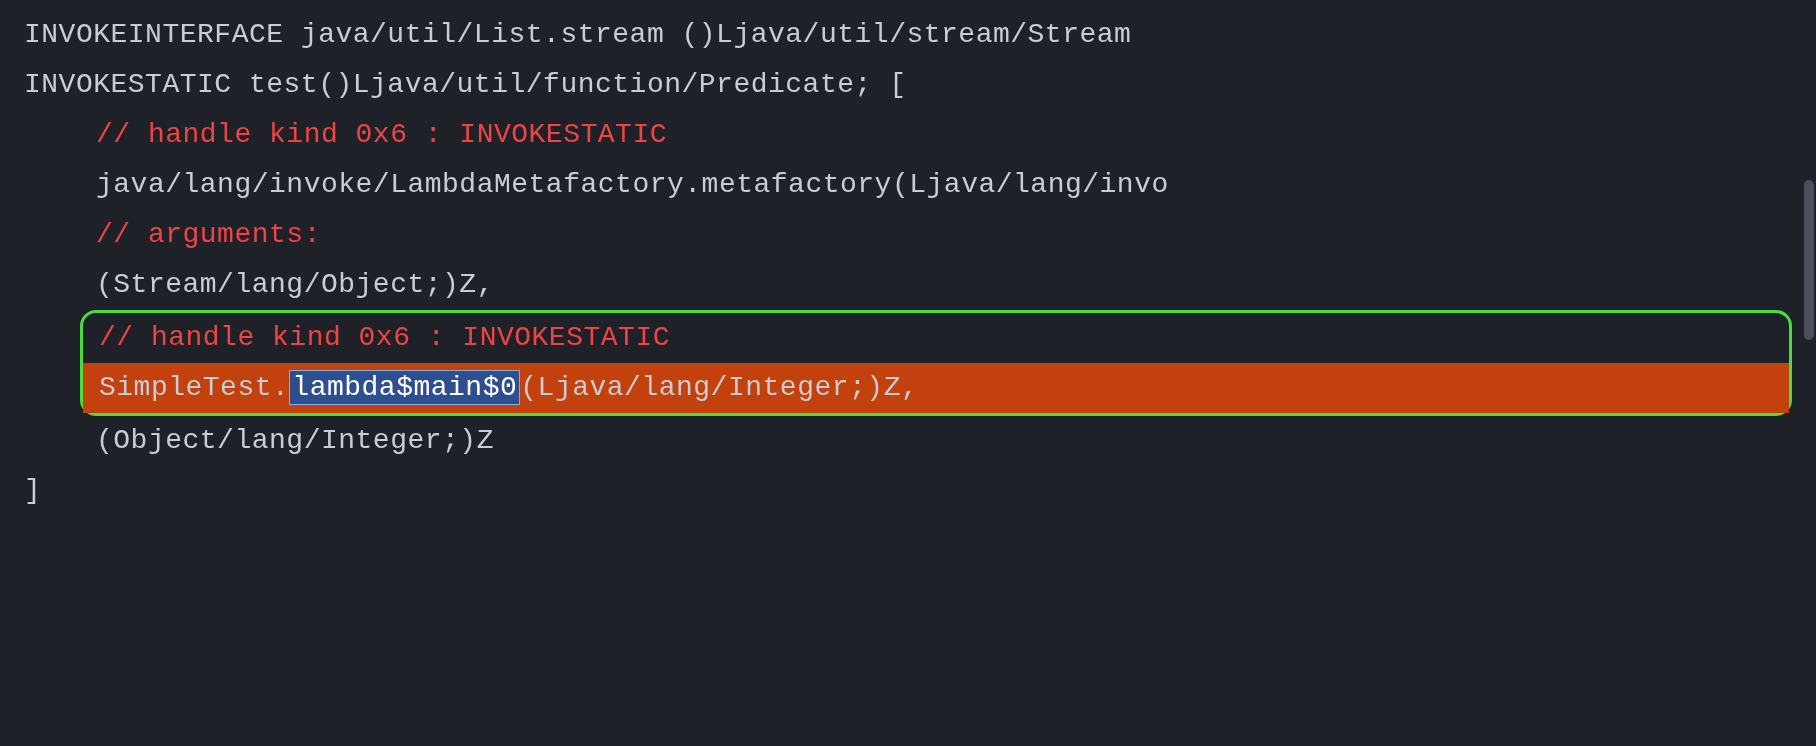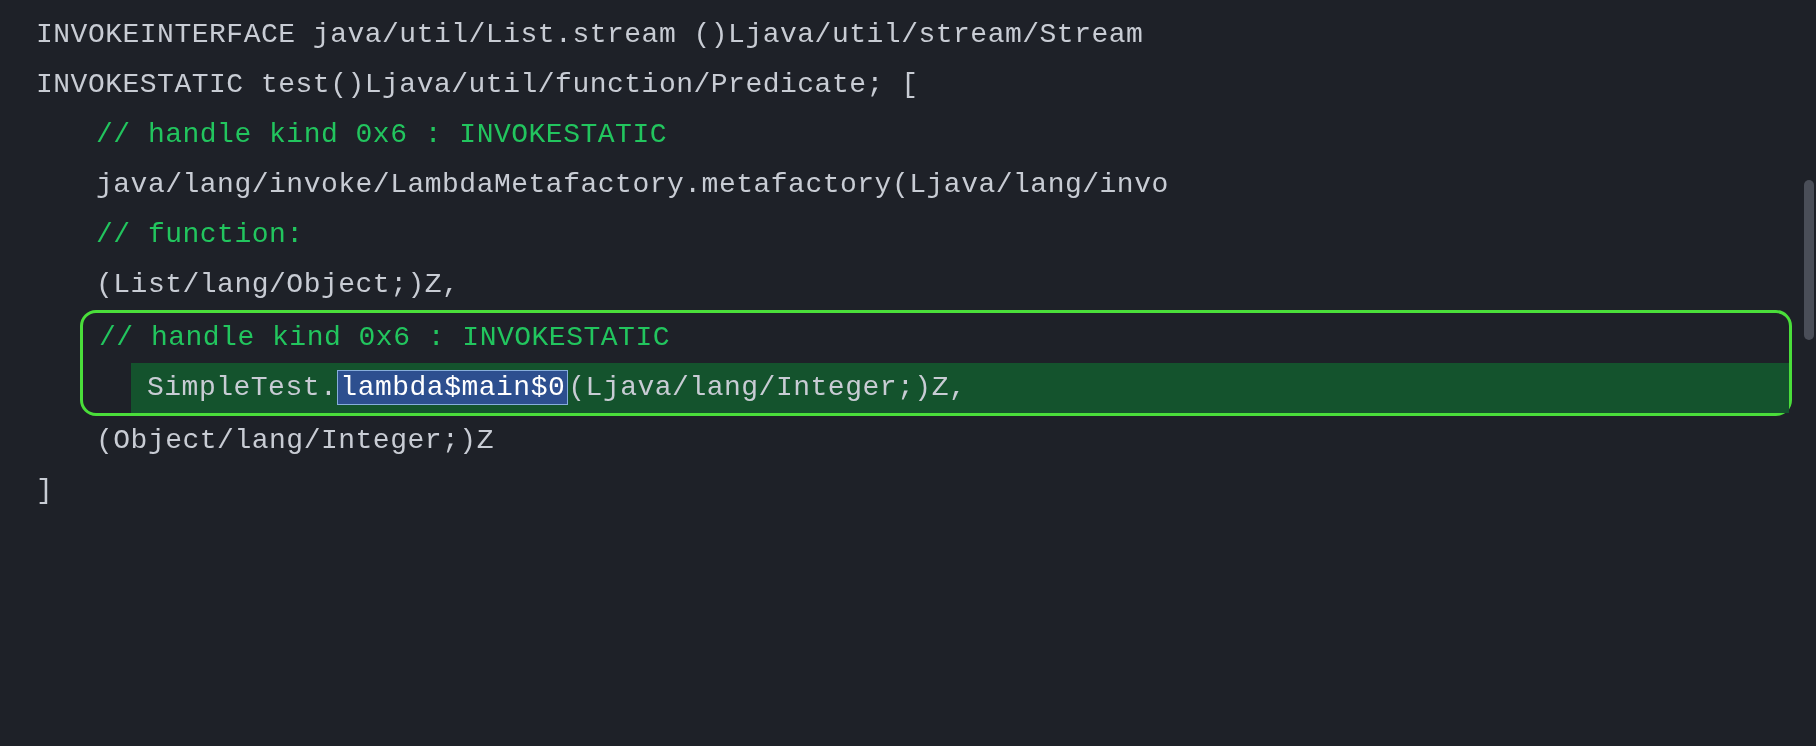--- a/index.html
+++ b/index.html
@@ -13,44 +13,43 @@
       font-size: 28px;
       color: #c8ccd4;
       padding: 10px 0;
       overflow-x: hidden;
       white-space: nowrap;
       width: 1816px;
       height: 746px;
       position: relative;
     }
     .line {
-      padding: 4px 0 4px 36px;
+      padding: 4px 0 4px 24px;
       line-height: 1.5;
       letter-spacing: 0.5px;
     }
     .indent-1 {
       padding-left: 96px;
     }
     .comment {
-      color: #22c55e;
+      color: #ef4444;
     }
     .highlight-box {
       border: 3px solid #4ade3a;
       border-radius: 16px;
       padding: 0;
       margin-left: 80px;
       margin-right: 24px;
       position: relative;
     }
     .highlight-box .line {
       padding-left: 16px;
     }
     .highlight-line {
-      background-color: #14532d;
-      margin-left: 48px;
+      background-color: #c2410c;
     }
     .selected {
       background-color: #2d4f8f;
       border: 1px solid #87addb;
       padding: 1px 2px;
       color: #ffffff;
     }
     .scrollbar {
       position: absolute;
       right: 2px;
@@ -74,25 +73,25 @@
 
 <div class="line indent-1">
   <span class="comment">// handle kind 0x6 : INVOKESTATIC</span>
 </div>
 
 <div class="line indent-1">
   <span>java/lang/invoke/LambdaMetafactory.metafactory(Ljava/lang/invo</span>
 </div>
 
 <div class="line indent-1">
-  <span class="comment">// function:</span>
+  <span class="comment">// arguments:</span>
 </div>
 
 <div class="line indent-1">
-  <span>(List/lang/Object;)Z,</span>
+  <span>(Stream/lang/Object;)Z,</span>
 </div>
 
 <div class="highlight-box">
   <div class="line">
     <span class="comment">// handle kind 0x6 : INVOKESTATIC</span>
   </div>
   <div class="line highlight-line">
     <span>SimpleTest.</span><span class="selected">lambda$main$0</span><span>(Ljava/lang/Integer;)Z,</span>
   </div>
 </div>

